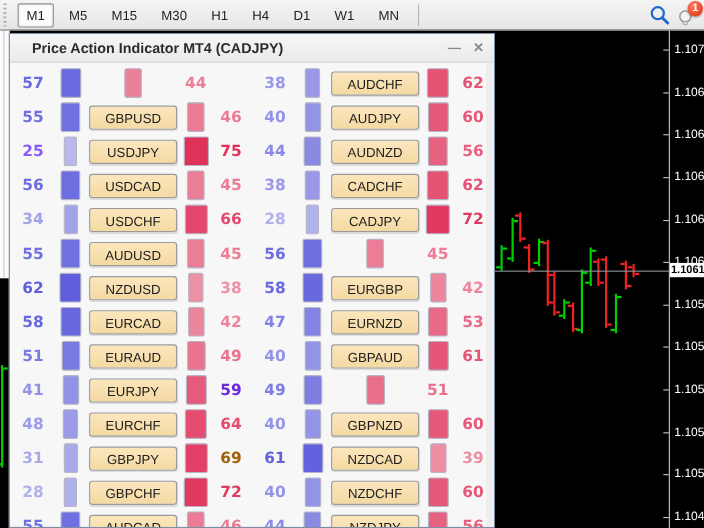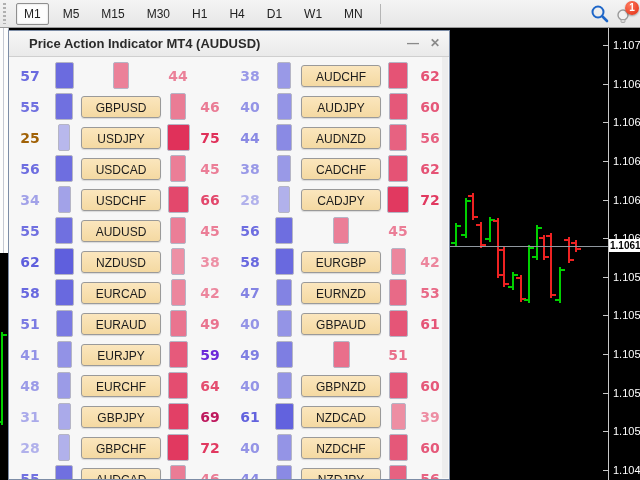--- a/index.html
+++ b/index.html
@@ -194,21 +194,21 @@
       <rect x="7" y="16.5" width="4" height="3" rx="1" fill="#d8d8d8" stroke="#9a9a9a" stroke-width="0.8"></rect>
     </svg>
     <div style="position:absolute;right:-3px;top:-2px;width:14px;height:14px;border-radius:50%;
                 background:radial-gradient(circle at 35% 30%,#ff7a5e,#e02b10);color:#fff;font-size:10px;
                 font-weight:bold;text-align:center;line-height:14px;box-shadow:0 1px 2px rgba(0,0,0,.35);">1</div>
   </div>
 </div>
 
 <div class="panel">
   <div class="titlebar">
-    <span class="title">Price Action Indicator MT4 (AUDUSD)</span>
+    <span class="title">Price Action Indicator MT4 (CADJPY)</span>
     <span class="winbtn">—</span>
     <span class="winbtn">✕</span>
   </div>
   <div class="panel-body">
     <div class="rowgrid" id="rowgrid">
         <div class="halfrow">
           <span class="num" style="color: rgb(107, 107, 223);">57</span>
           <div class="barzone">
             <div class="sbar" style="width: 17px; background: rgb(107, 107, 223);"></div>
           </div>
@@ -244,21 +244,21 @@
           <div class="barzone">
             <div class="sbar" style="width: 13px; background: rgb(148, 148, 230);"></div>
           </div>
           <button class="pairbtn">AUDJPY</button>
           <div class="barzone">
             <div class="sbar" style="width: 17px; background: rgb(229, 88, 121);"></div>
           </div>
           <span class="num" style="color: rgb(229, 88, 121);">60</span>
         </div>
         <div class="halfrow">
-          <span class="num" style="color: #a16207;">25</span>
+          <span class="num" style="color: #8b5cf6;">25</span>
           <div class="barzone">
             <div class="sbar" style="width: 10px; background: rgb(184, 184, 236);"></div>
           </div>
           <button class="pairbtn">USDJPY</button>
           <div class="barzone">
             <div class="sbar" style="width: 21px; background: rgb(224, 49, 90);"></div>
           </div>
           <span class="num" style="color: rgb(224, 49, 90);">75</span>
         </div>
         <div class="halfrow">
@@ -448,21 +448,21 @@
         </div>
         <div class="halfrow">
           <span class="num" style="color: rgb(170, 170, 234);">31</span>
           <div class="barzone">
             <div class="sbar" style="width: 11px; background: rgb(170, 170, 234);"></div>
           </div>
           <button class="pairbtn">GBPJPY</button>
           <div class="barzone">
             <div class="sbar" style="width: 19px; background: rgb(226, 64, 102);"></div>
           </div>
-          <span class="num" style="color: #be185d;">69</span>
+          <span class="num" style="color: #a16207;">69</span>
         </div>
         <div class="halfrow">
           <span class="num" style="color: rgb(98, 98, 222);">61</span>
           <div class="barzone">
             <div class="sbar" style="width: 17px; background: rgb(98, 98, 222);"></div>
           </div>
           <button class="pairbtn">NZDCAD</button>
           <div class="barzone">
             <div class="sbar" style="width: 13px; background: rgb(237, 142, 163);"></div>
           </div>

